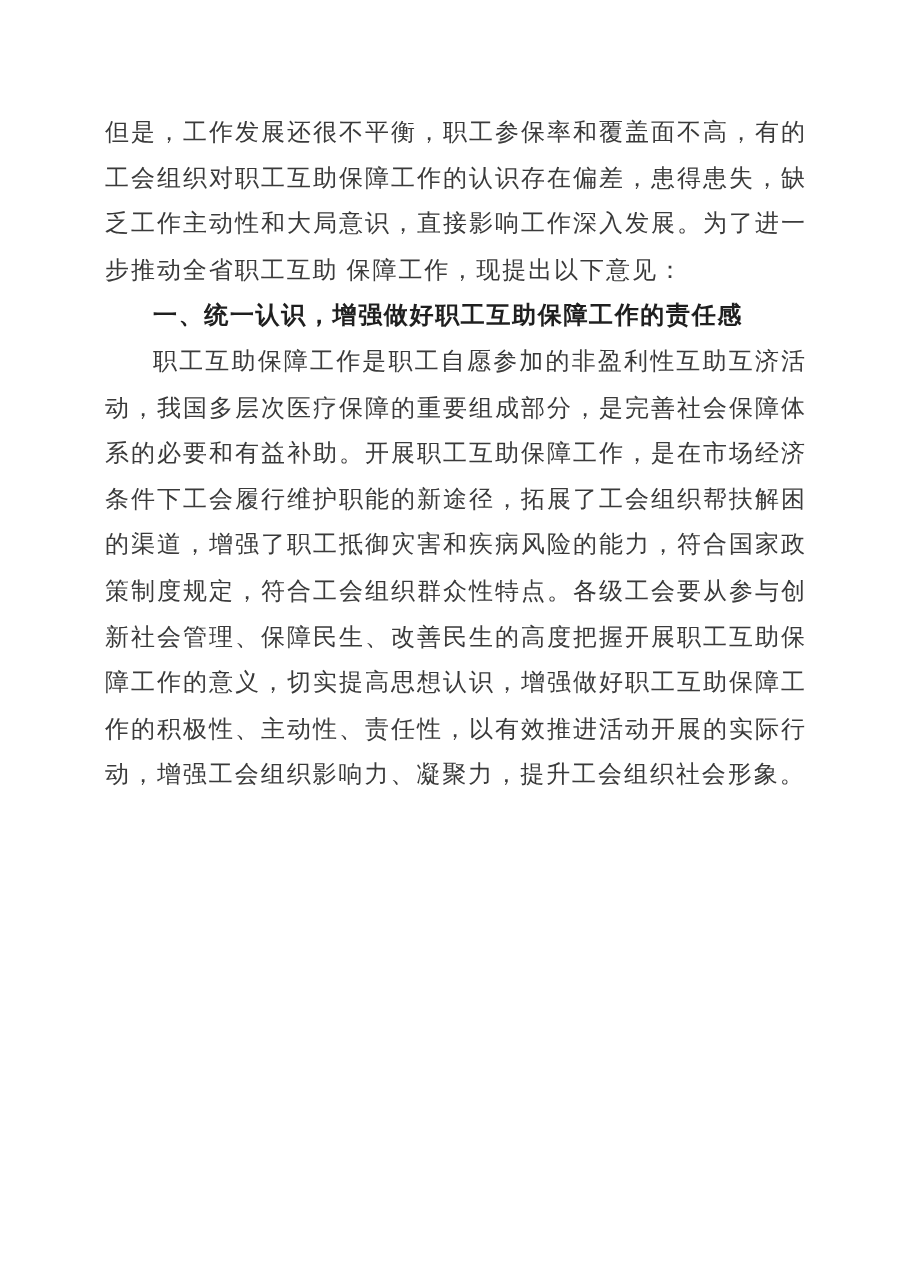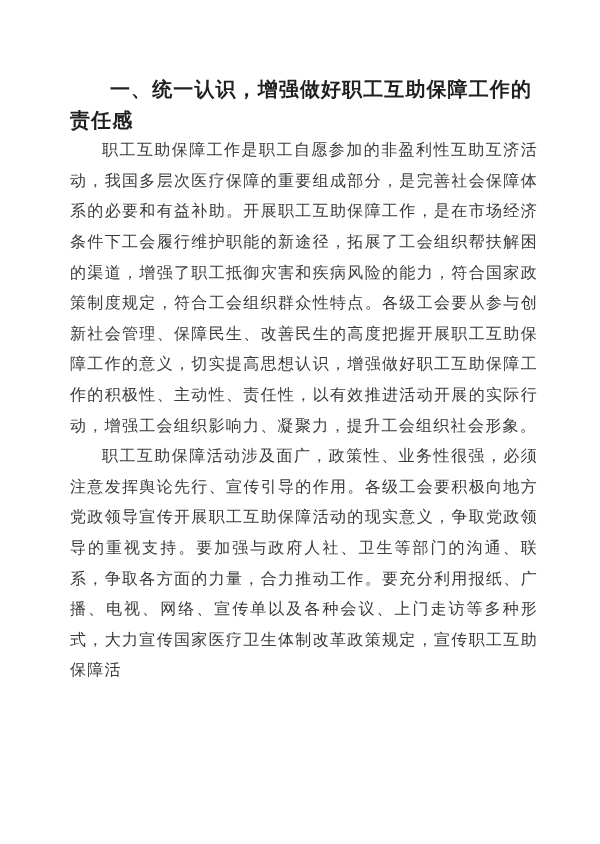--- a/index.html
+++ b/index.html
@@ -32,31 +32,31 @@
     word-break: break-all;
     text-indent: 2em;
   }
   .para.no-indent {
     text-indent: 0;
   }
   .heading {
     margin: 0;
     font-family: "Liberation Sans", "DejaVu Sans", sans-serif;
     font-weight: 700;
-    font-size: 20px;
+    font-size: 16px;
     letter-spacing: 1.1px;
     line-height: 30.6px;
     color: #1f1f1f;
     text-indent: 2em;
     text-align: left;
     word-break: break-all;
   }
 </style>
 </head>
 <body>
 
 <div class="page">
   <div class="content">
+    <p class="para no-indent">但是，工作发展还很不平衡，职工参保率和覆盖面不高，有的工会组织对职工互助保障工作的认识存在偏差，患得患失，缺乏工作主动性和大局意识，直接影响工作深入发展。为了进一步推动全省职工互助 保障工作，现提出以下意见：</p>
     <h3 class="heading">一、统一认识，增强做好职工互助保障工作的责任感</h3>
     <p class="para">职工互助保障工作是职工自愿参加的非盈利性互助互济活动，我国多层次医疗保障的重要组成部分，是完善社会保障体系的必要和有益补助。开展职工互助保障工作，是在市场经济条件下工会履行维护职能的新途径，拓展了工会组织帮扶解困的渠道，增强了职工抵御灾害和疾病风险的能力，符合国家政策制度规定，符合工会组织群众性特点。各级工会要从参与创新社会管理、保障民生、改善民生的高度把握开展职工互助保障工作的意义，切实提高思想认识，增强做好职工互助保障工作的积极性、主动性、责任性，以有效推进活动开展的实际行动，增强工会组织影响力、凝聚力，提升工会组织社会形象。</p>
-    <p class="para">职工互助保障活动涉及面广，政策性、业务性很强，必须注意发挥舆论先行、宣传引导的作用。各级工会要积极向地方党政领导宣传开展职工互助保障活动的现实意义，争取党政领导的重视支持。要加强与政府人社、卫生等部门的沟通、联系，争取各方面的力量，合力推动工作。要充分利用报纸、广播、电视、网络、宣传单以及各种会议、上门走访等多种形式，大力宣传国家医疗卫生体制改革政策规定，宣传职工互助保障活</p>
   </div>
 </div>
 
 </body></html>

